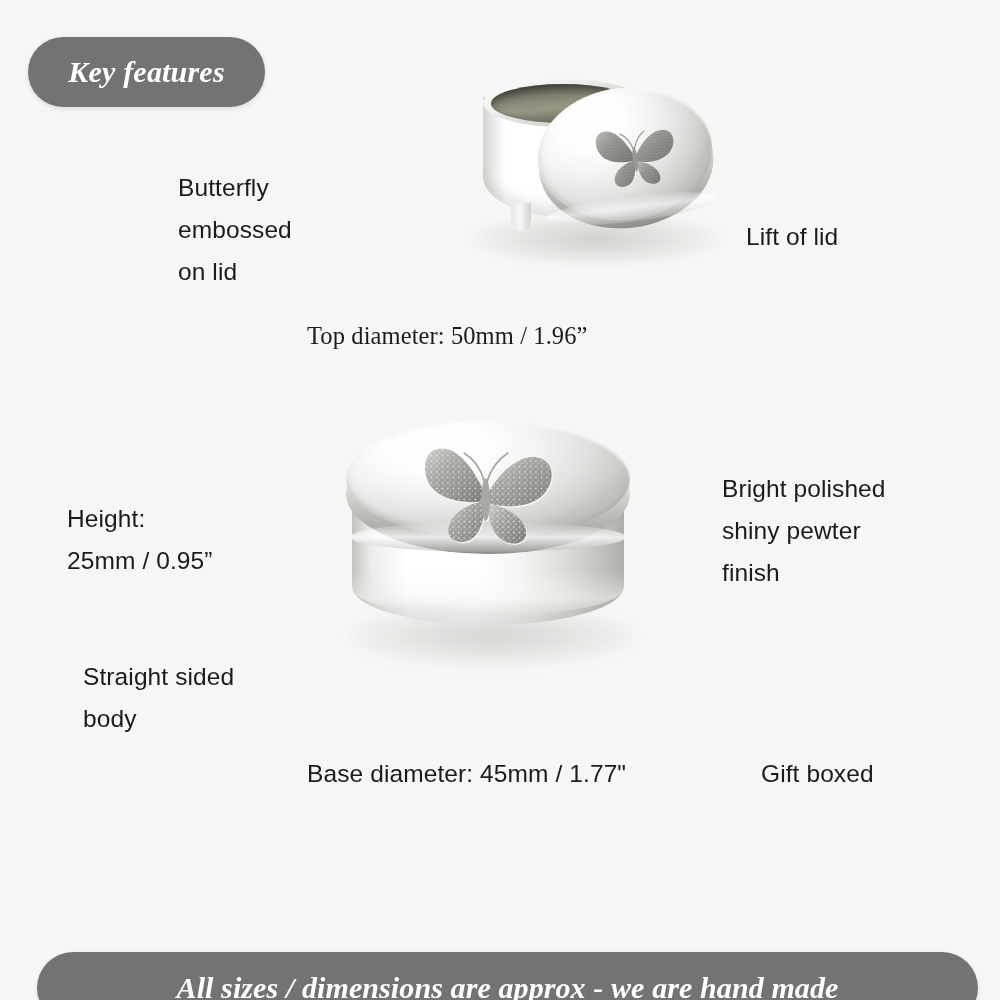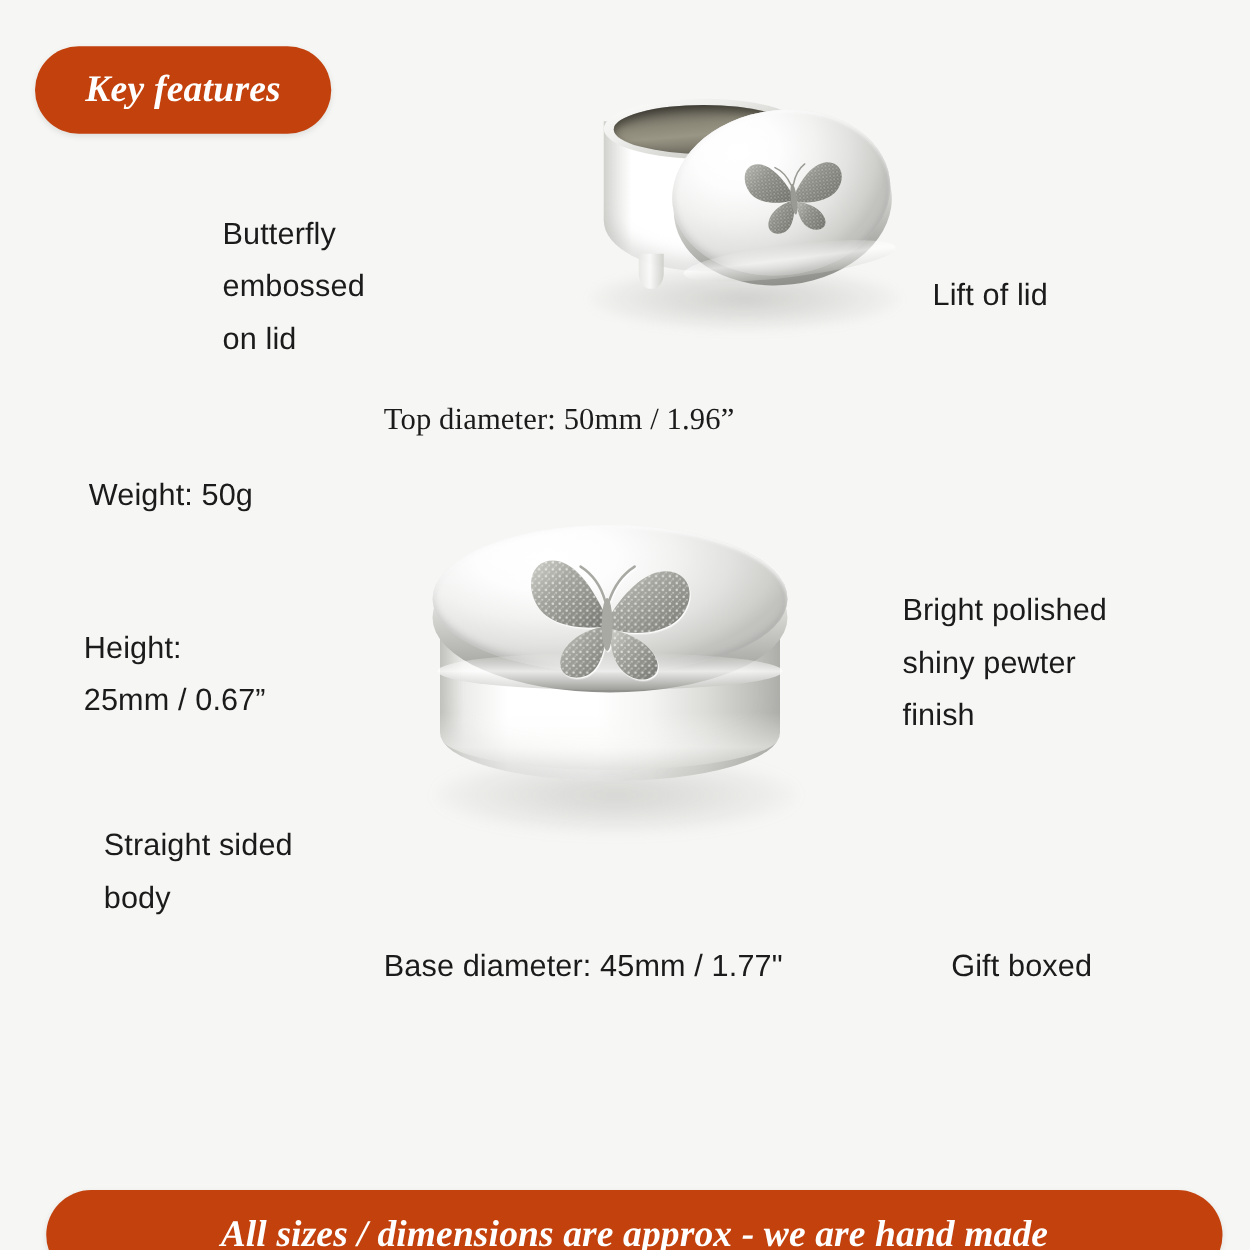--- a/index.html
+++ b/index.html
@@ -19,21 +19,21 @@
   .stage {
     position: absolute;
     inset: 0;
     width: 1000px;
     height: 1000px;
   }
 
   
   .pill {
     position: absolute;
-    background: #c2410c;
+    background: #737373;
     color: #ffffff;
     font-family: "Liberation Serif", "DejaVu Serif", serif;
     font-style: italic;
     font-weight: 700;
     display: flex;
     align-items: center;
     justify-content: center;
     box-sizing: border-box;
     box-shadow: 0 2px 5px rgba(0,0,0,0.10);
   }
@@ -315,24 +315,23 @@
   </div>
 
   <div class="feature-label" id="label-butterfly-embossed">Butterfly
 embossed
 on lid</div>
 
   <div class="feature-label" id="label-lift-of-lid">Lift of lid</div>
 
   <div class="feature-label" id="label-top-diameter">Top diameter: 50mm / 1.96”</div>
 
-  <div class="feature-label" id="label-weight">Weight: 50g</div>
 
   <div class="feature-label" id="label-height">Height:
-25mm / 0.67”</div>
+25mm / 0.95”</div>
 
   <div class="feature-label" id="label-straight-sided">Straight sided
 body</div>
 
   <div class="feature-label" id="label-bright-polished">Bright polished
 shiny pewter
 finish</div>
 
   <div class="feature-label" id="label-base-diameter">Base diameter: 45mm / 1.77"</div>
 

